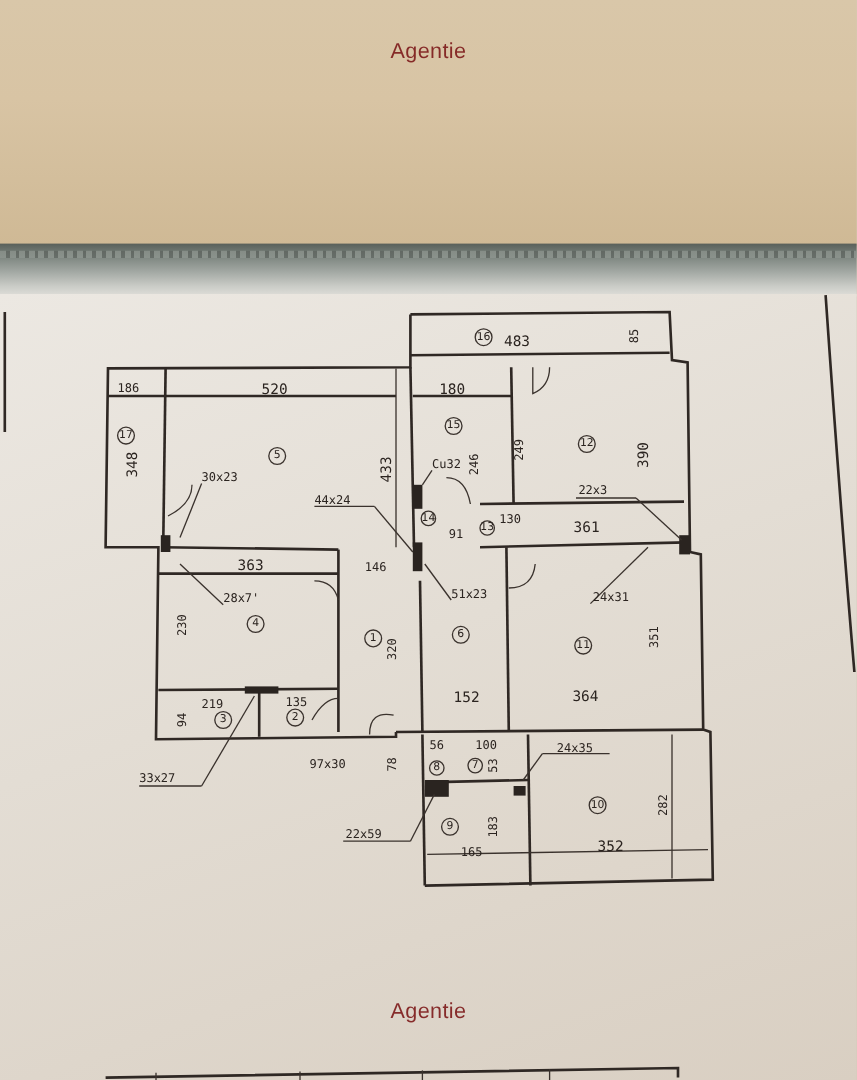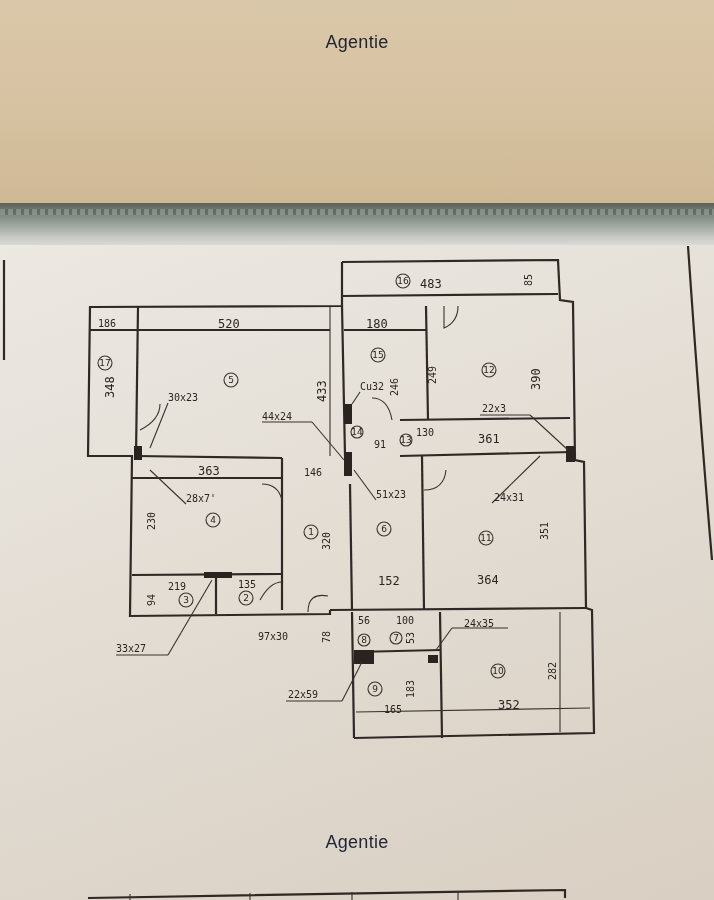--- a/index.html
+++ b/index.html
@@ -5,21 +5,21 @@
   html,body{margin:0;padding:0;}
   body{width:714px;height:900px;overflow:hidden;position:relative;background:#d6c9b6;font-family:"DejaVu Sans",sans-serif;}
   .wall-bg{position:absolute;left:0;top:0;width:714px;height:205px;
     background:linear-gradient(180deg,#d9c7a9 0%,#d8c4a4 40%,#cfb995 100%);}
   .binder{position:absolute;left:0;top:203px;width:714px;height:44px;
     background:linear-gradient(180deg,#59605a 0%,#7d8680 25%,#9ea49f 50%,#c9cbc6 80%,#e0dfda 100%);}
   .binder-teeth{position:absolute;left:0;top:209px;width:714px;height:6px;
     background:repeating-linear-gradient(90deg,#8f9690 0 5px,#5d635e 5px 8px);opacity:.7;}
   .paper{position:absolute;left:0;top:245px;width:714px;height:655px;
     background:linear-gradient(160deg,#ece8e2 0%,#e3ddd4 45%,#d9cfc2 100%);}
-  .watermark{position:absolute;left:0;width:714px;text-align:center;color:#0f172a;font-size:18px;
+  .watermark{position:absolute;left:0;width:714px;text-align:center;color:#7f1d1d;font-size:18px;
     font-family:"Liberation Sans",sans-serif;letter-spacing:.3px;opacity:.92;}
   svg{position:absolute;left:0;top:0;}
   .w{stroke:#2f2824;stroke-width:2.2;fill:none;}
   .t{stroke:#3a322d;stroke-width:1.1;fill:none;}
   .lbl{font-family:"DejaVu Sans Mono",monospace;font-size:12px;fill:#2b2420;}
   .sm{font-size:10px;}
   .num{font-family:"DejaVu Sans",sans-serif;font-size:9px;fill:#2b2420;text-anchor:middle;dominant-baseline:central;}
 </style>
 </head>
 <body>

